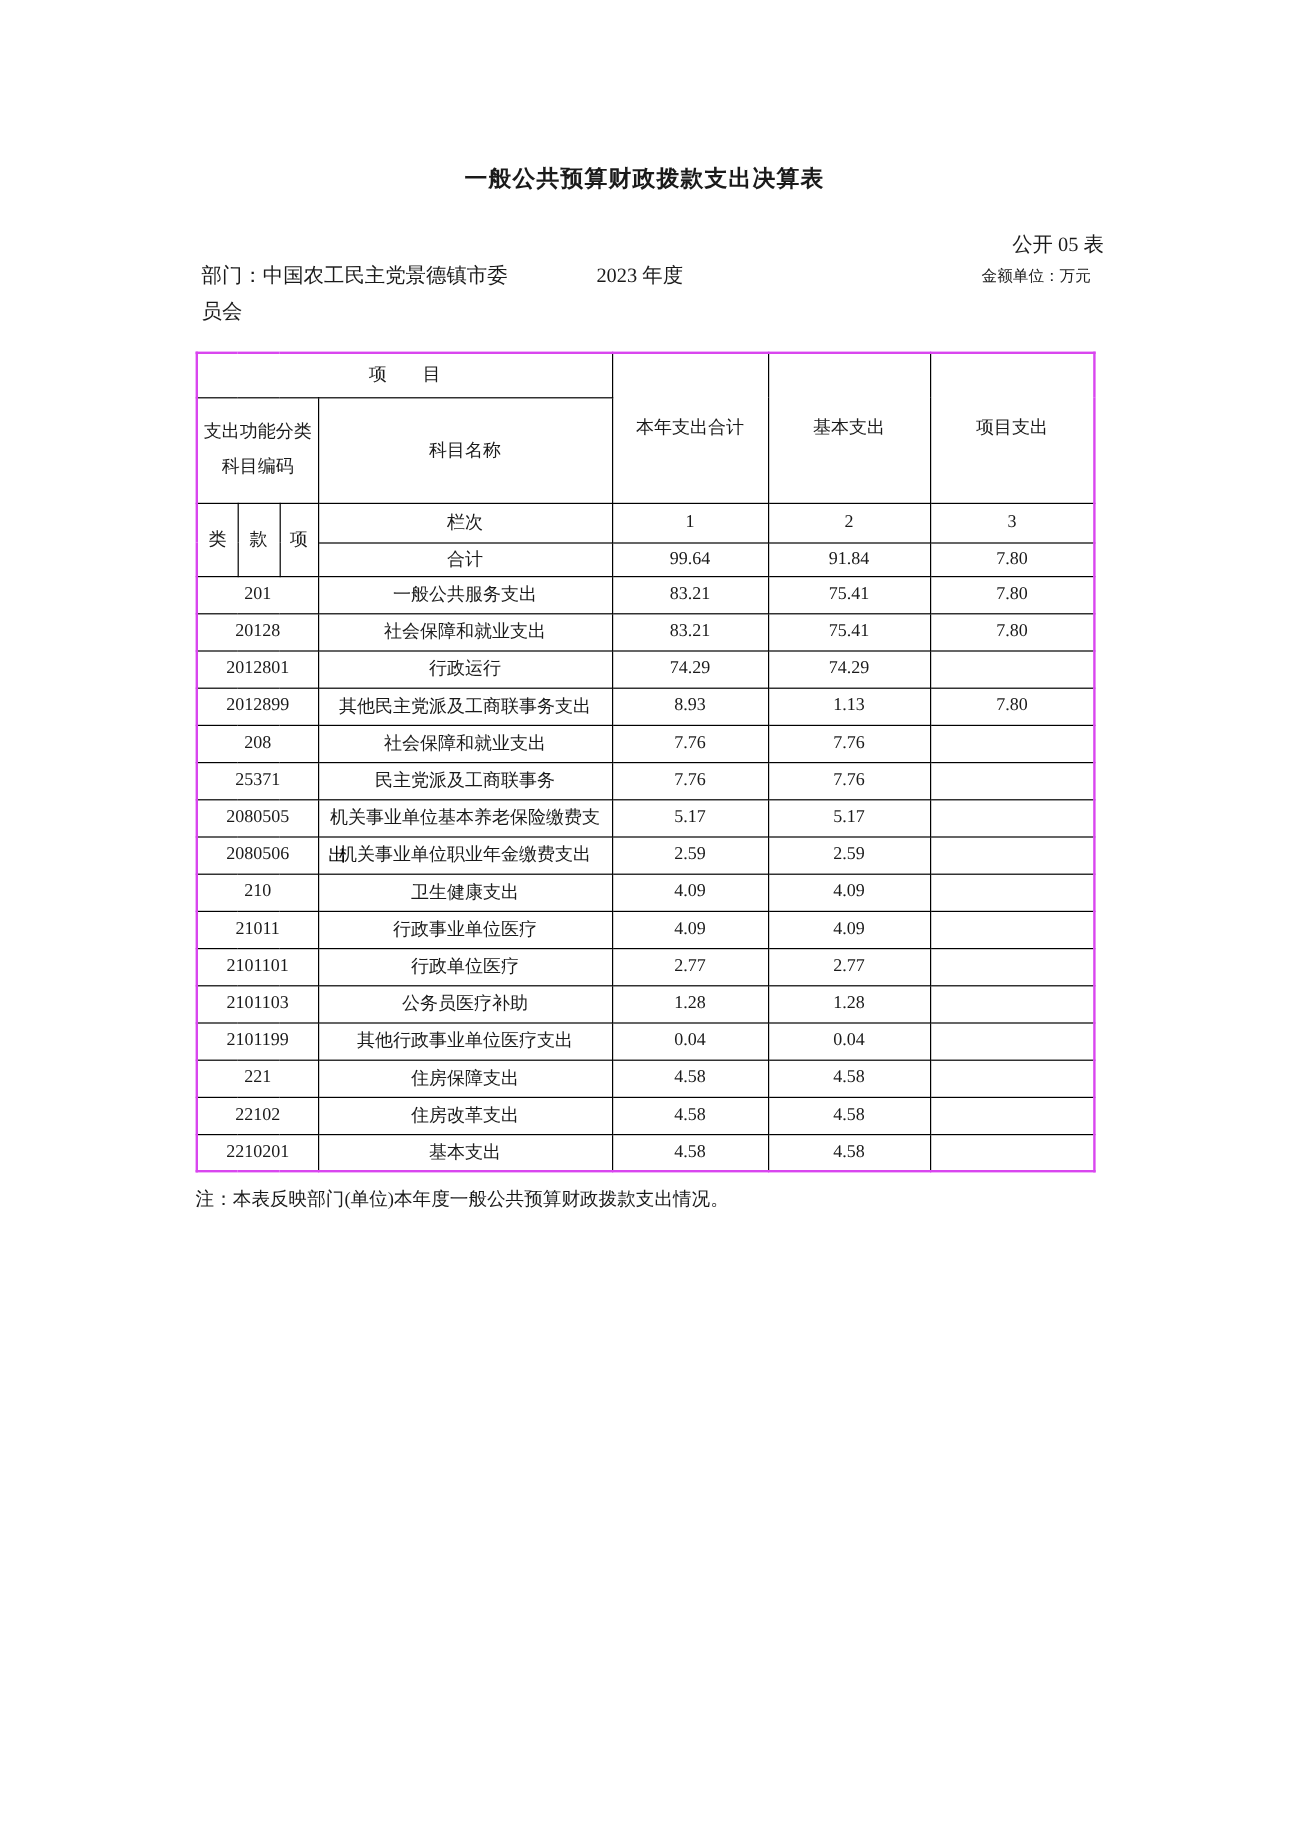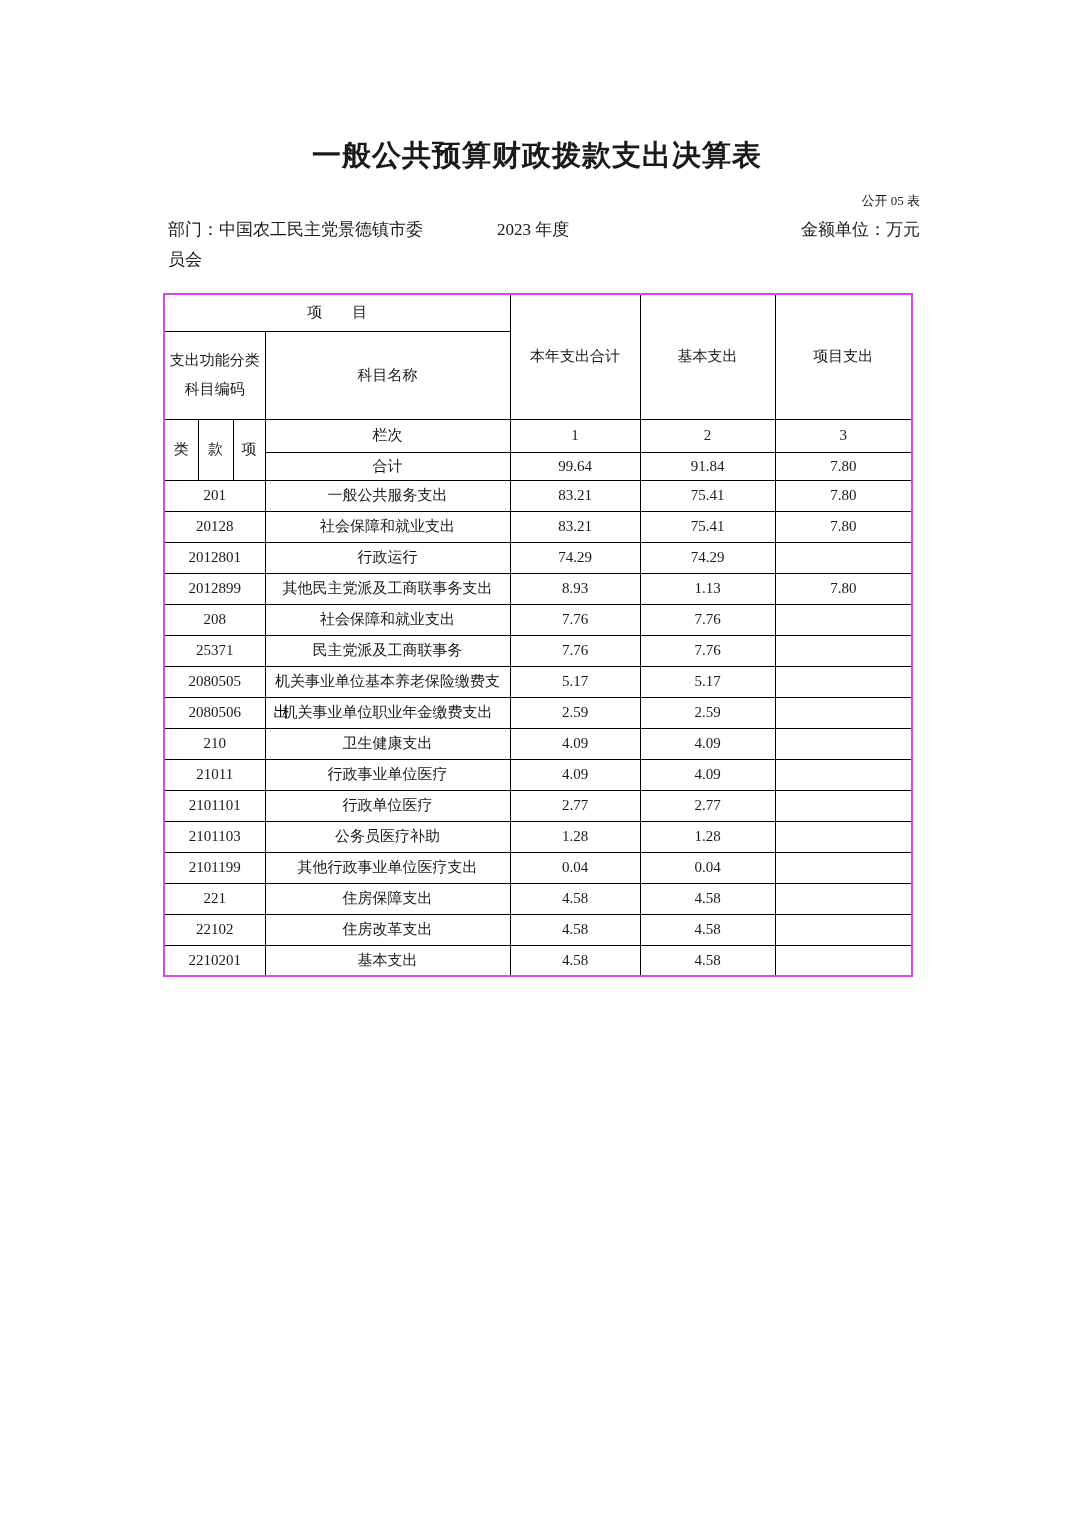--- a/index.html
+++ b/index.html
@@ -11,52 +11,52 @@
     color: #1a1a1a;
     font-family: "Liberation Serif", "DejaVu Serif", serif;
     overflow: hidden;
   }
   .doc-title {
     position: absolute;
     top: 136px;
     left: 0;
     width: 100%;
     text-align: center;
-    font-size: 29px;
+    font-size: 19px;
     font-weight: bold;
     letter-spacing: 1px;
     font-family: "Liberation Sans", "DejaVu Sans", sans-serif;
     margin: 0;
   }
   .table-code {
     position: absolute;
     top: 192px;
     right: 154px;
-    font-size: 13px;
+    font-size: 17px;
   }
   .dept {
     position: absolute;
     top: 215px;
     left: 168px;
     width: 300px;
     font-size: 17px;
     line-height: 30px;
   }
   .fiscal-year {
     position: absolute;
     top: 215px;
     left: 497px;
     font-size: 17px;
     line-height: 30px;
   }
   .amount-unit {
     position: absolute;
     top: 215px;
-    right: 154px;
-    font-size: 17px;
+    right: 165px;
+    font-size: 13px;
     line-height: 30px;
   }
   table.budget {
     position: absolute;
     top: 293px;
     left: 163px;
     width: 748px;
     border-collapse: collapse;
     table-layout: fixed;
     border: 2px solid #d946ef;
@@ -263,14 +263,15 @@
       <tr class="r-data">
         <td colspan="3" class="cell-code">2210201</td>
         <td class="cell-name">基本支出</td>
         <td class="cell-num">4.58</td>
         <td class="cell-num">4.58</td>
         <td class="cell-num"></td>
       </tr>
     </tbody>
   </table>
 
+  <div class="note">注：本表反映部门(单位)本年度一般公共预算财政拨款支出情况。</div>
 
 </div>
 
 </body></html>

